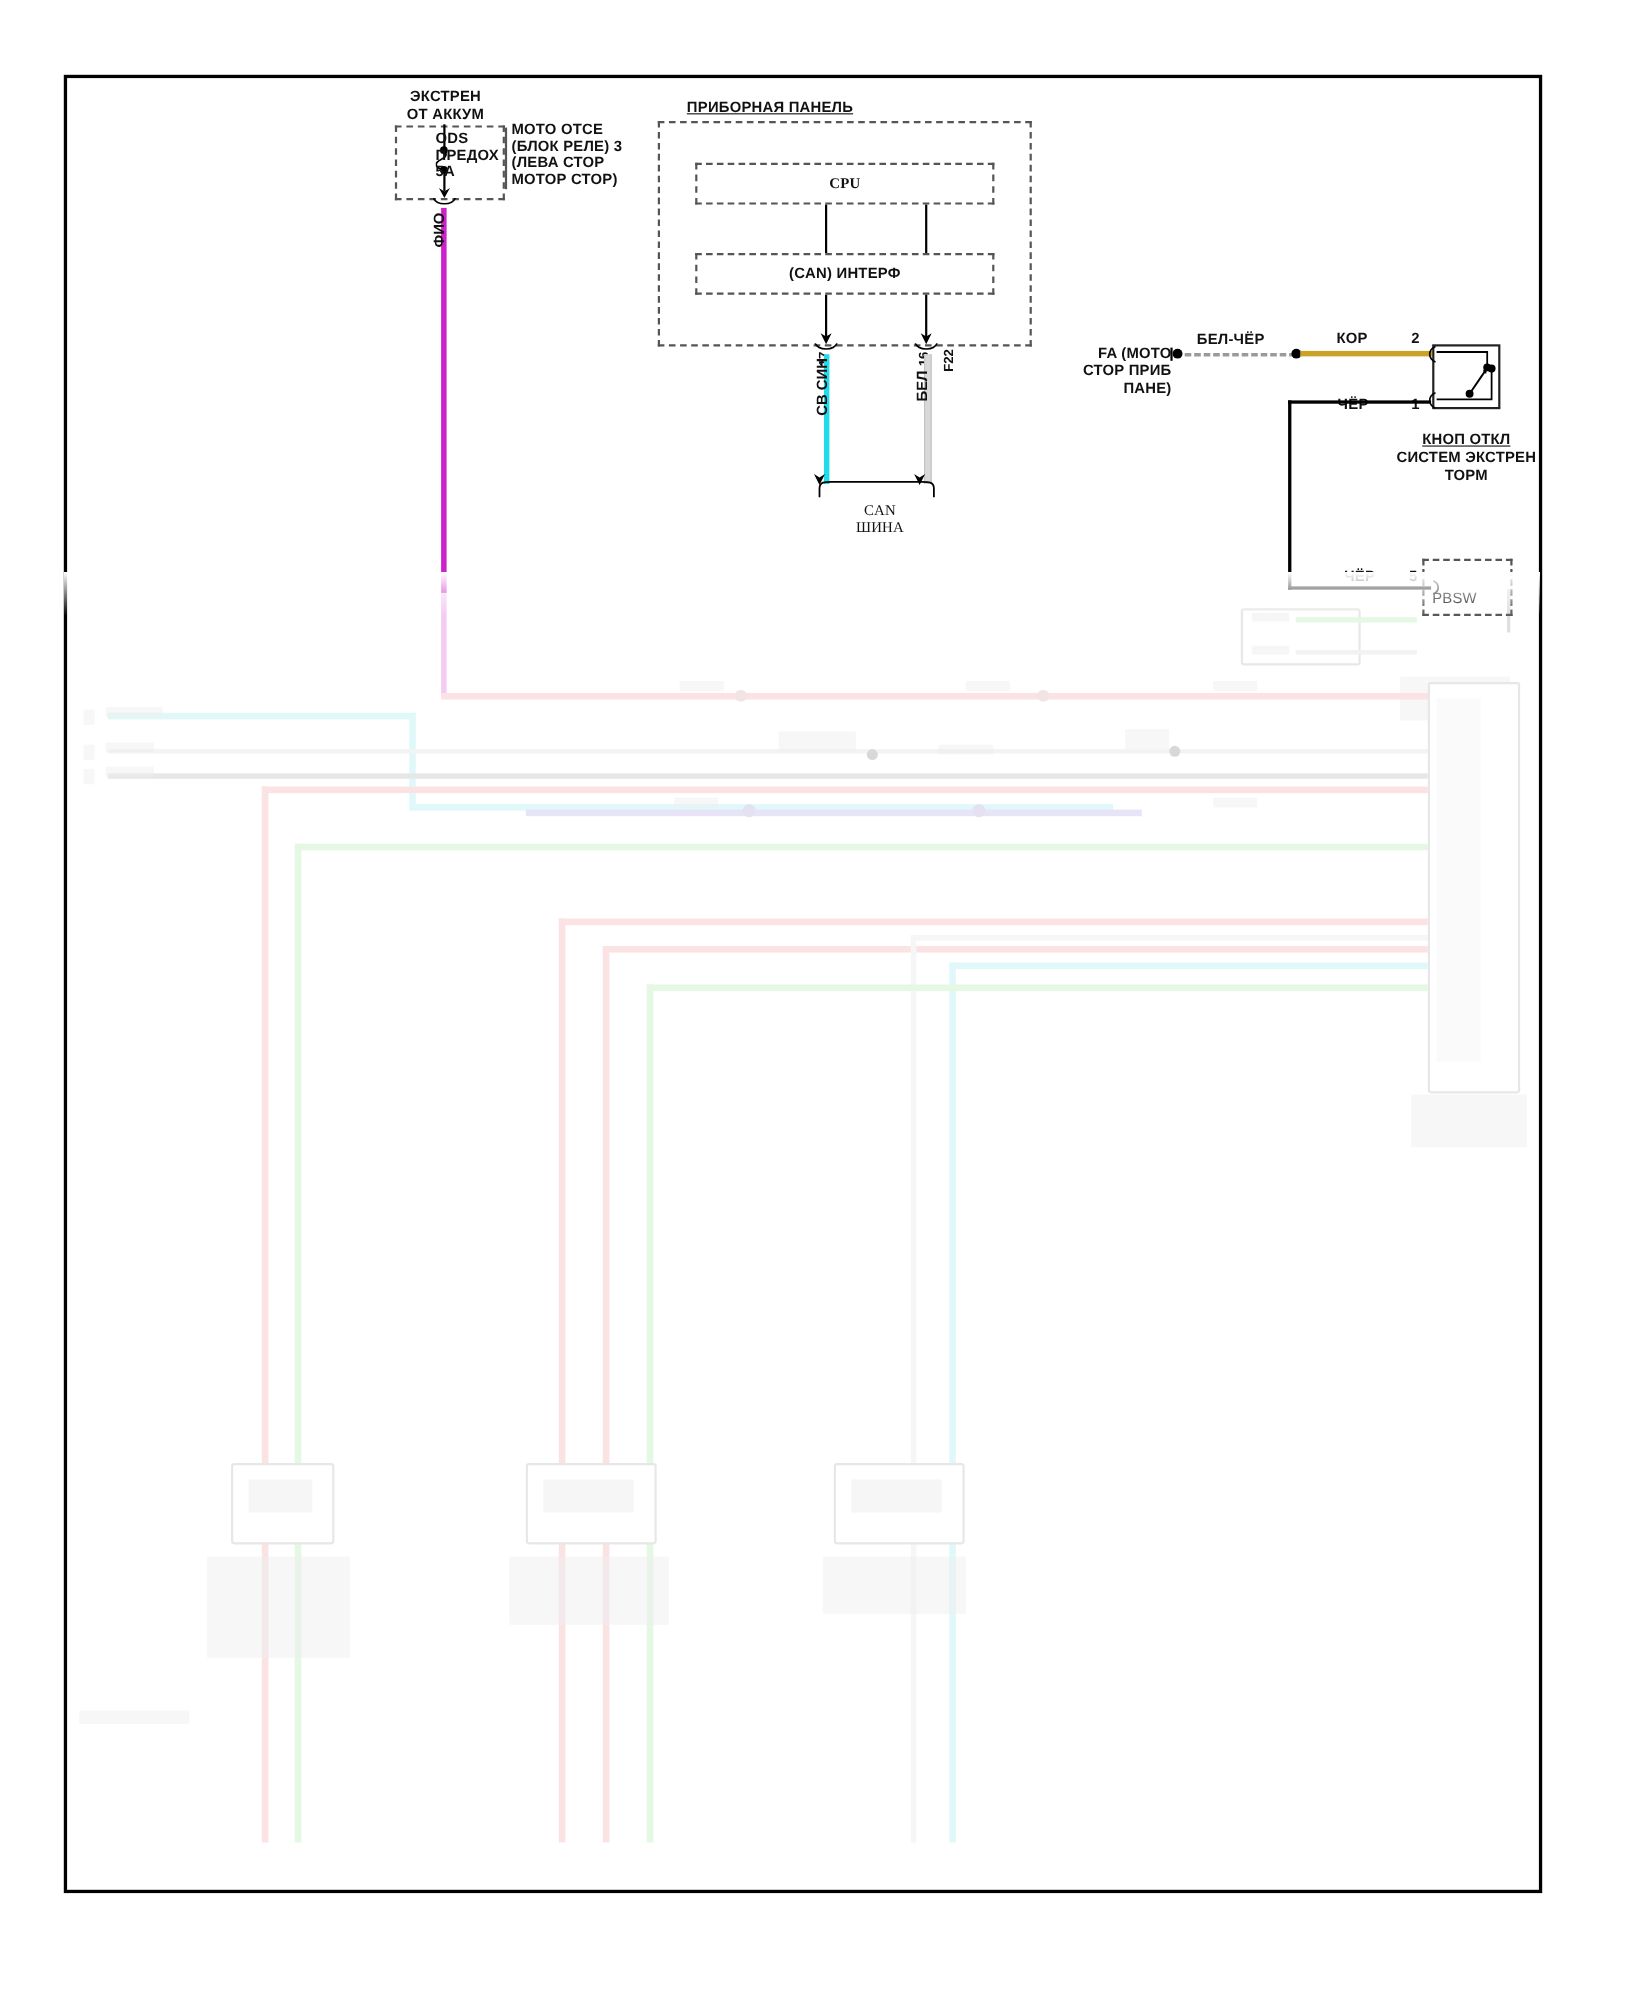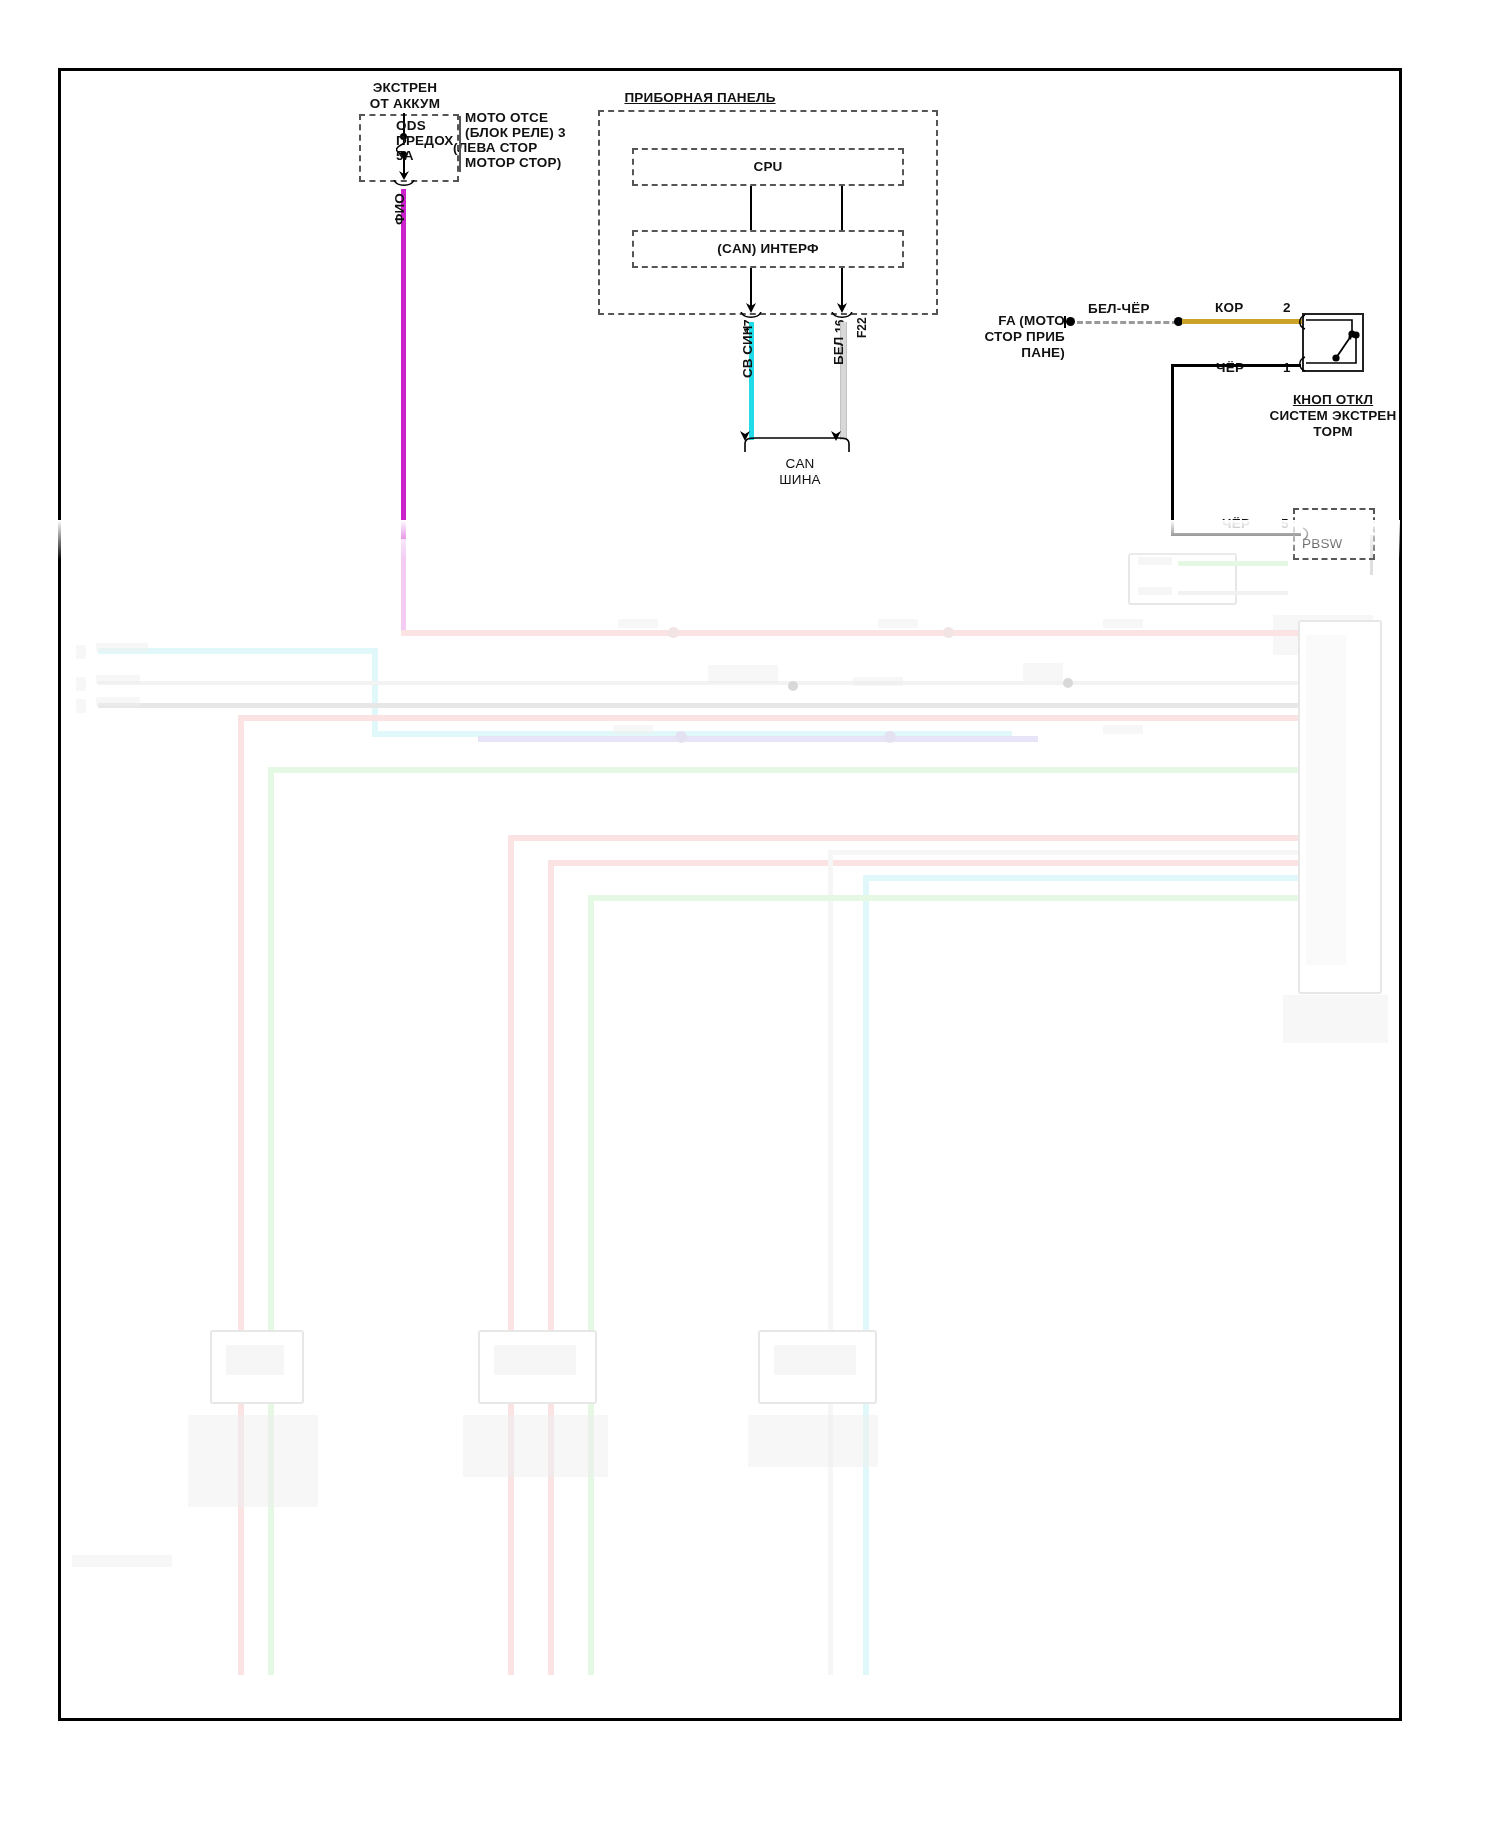--- a/index.html
+++ b/index.html
@@ -11,21 +11,21 @@
   .frame{position:absolute;border:3px solid #000;box-sizing:border-box;}
 
   
   .abs{position:absolute;box-sizing:border-box;}
   .wire{position:absolute;background:#000;}
   .dash-box{position:absolute;border:2px dashed #555;box-sizing:border-box;background:transparent;}
   .solid-box{position:absolute;border:2px solid #222;box-sizing:border-box;background:#fff;}
   .dot{position:absolute;border-radius:50%;background:#000;}
 
   .lbl{position:absolute;color:#111;font-size:13.5px;line-height:15px;letter-spacing:.2px;white-space:pre;font-weight:bold;}
-  .lbl.n{font-weight:normal;}
+  .lbl.n{font-weight:normal;font-family:Liberation Serif, serif;}
   .lbl.c{text-align:center;}
   .lbl.r{text-align:right;}
   .vert{position:absolute;color:#111;font-size:13.5px;font-weight:bold;white-space:nowrap;
         transform-origin:0 0;transform:rotate(-90deg);}
   .small{font-size:12px;}
 
   
   .dashlead{position:absolute;height:0;border-top:3px dashed #9a9a9a;}
 
   
@@ -65,21 +65,21 @@
   <svg class="abs" style="left:393px;top:180px;width:22px;height:10px;" viewBox="0 0 22 10">
     <path d="M1 0 C4 7,18 7,21 0" stroke="#000" stroke-width="1.5" fill="none"></path>
   </svg>
 
   <div class="lbl" style="left:396px;top:118px;">ODS</div>
   <div class="lbl" style="left:396px;top:133px;">ПРЕДОХ</div>
   <div class="lbl" style="left:396px;top:148px;">5A</div>
 
   <div class="lbl" style="left:465px;top:110px;">МОТО ОТСЕ</div>
   <div class="lbl" style="left:465px;top:125px;">(БЛОК РЕЛЕ) 3</div>
-  <div class="lbl" style="left:453px;top:140px;">(ЛЕВА СТОР</div>
+  <div class="lbl" style="left:465px;top:140px;">(ЛЕВА СТОР</div>
   <div class="lbl" style="left:465px;top:155px;">МОТОР СТОР)</div>
 
   <div class="wire" style="left:459px;top:116px;width:2px;height:56px;background:#555;"></div>
 
   <div class="wire" style="left:401px;top:189px;width:5px;height:350px;background:#cc22cc;"></div>
   <div class="vert" style="left:392px;top:225px;">ФИО</div>
 
   <div class="lbl c" style="left:600px;top:90px;width:200px;text-decoration:underline;">ПРИБОРНАЯ ПАНЕЛЬ</div>
 
   <div class="dash-box" style="left:598px;top:110px;width:340px;height:205px;"></div>

